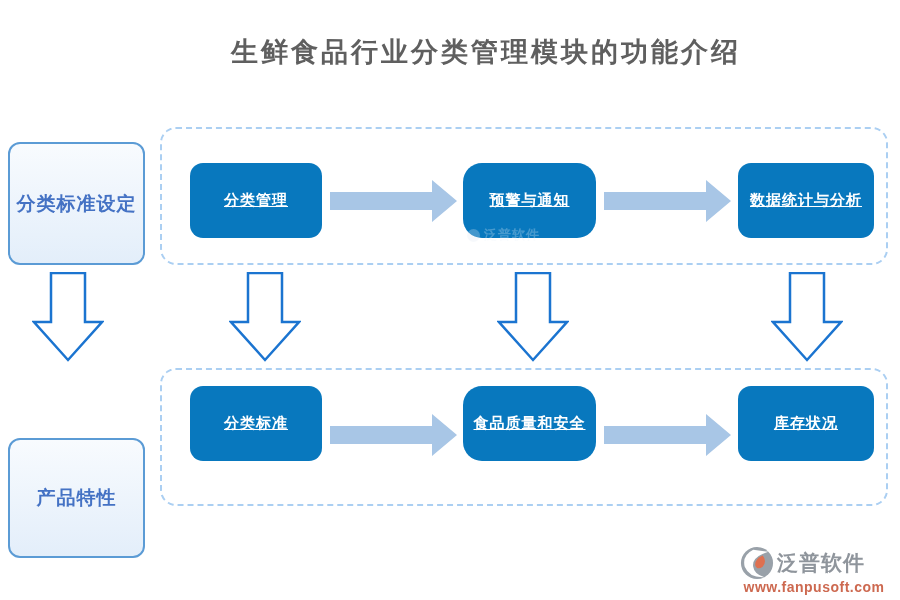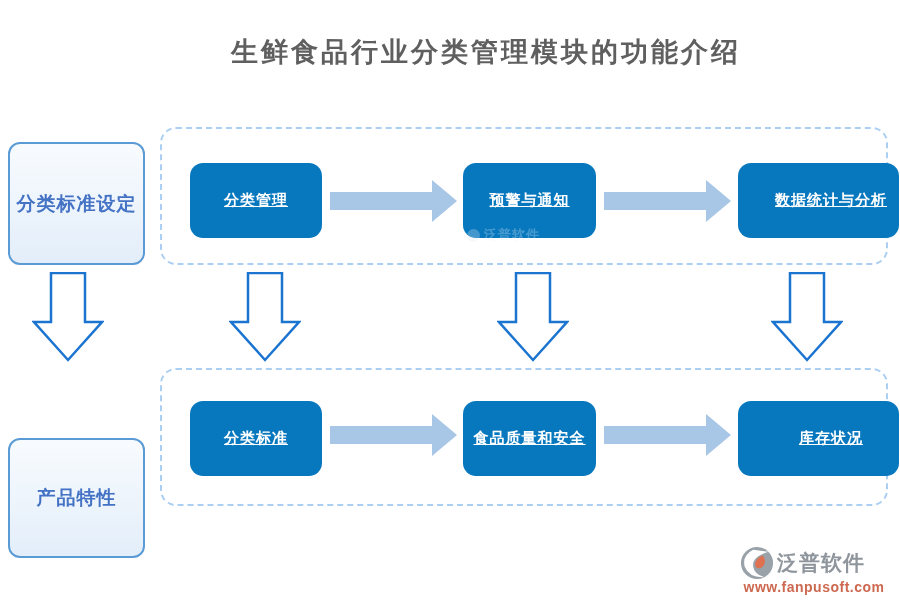--- a/index.html
+++ b/index.html
@@ -35,24 +35,24 @@
   }
   .dash-box.row1{top:127px;}
   .dash-box.row2{top:368px;}
   
   .node{
     position:absolute;height:75px;
     background:var(--node_blue,#0878be);border-radius:13px;
     color:#ffffff;font-size:15px;font-weight:bold;letter-spacing:1px;
     display:flex;align-items:center;justify-content:center;text-decoration:underline;
   }
-  .r1{top:163px;} .r2{top:401px;}
+  .r1{top:163px;} .r2{top:386px;}
   .c1{left:190px;width:132px;}
-  .c2{left:463px;width:133px;}
-  .c3{left:738px;width:136px;padding-left:25px;}
+  .c2{left:463px;width:133px;border-radius:19px;}
+  .c3{left:738px;width:136px;}
   
   .harrow{position:absolute;width:128px;height:46px;}
   .ha1{left:330px;} .ha2{left:604px;}
   .hr1{top:178px;} .hr2{top:412px;}
   
   .varrow{position:absolute;width:72px;height:90px;top:272px;}
   .va0{left:32px;} .va1{left:229px;} .va2{left:497px;} .va3{left:771px;}
   
   .center-watermark{
     position:absolute;left:467px;top:226px;z-index:5;

